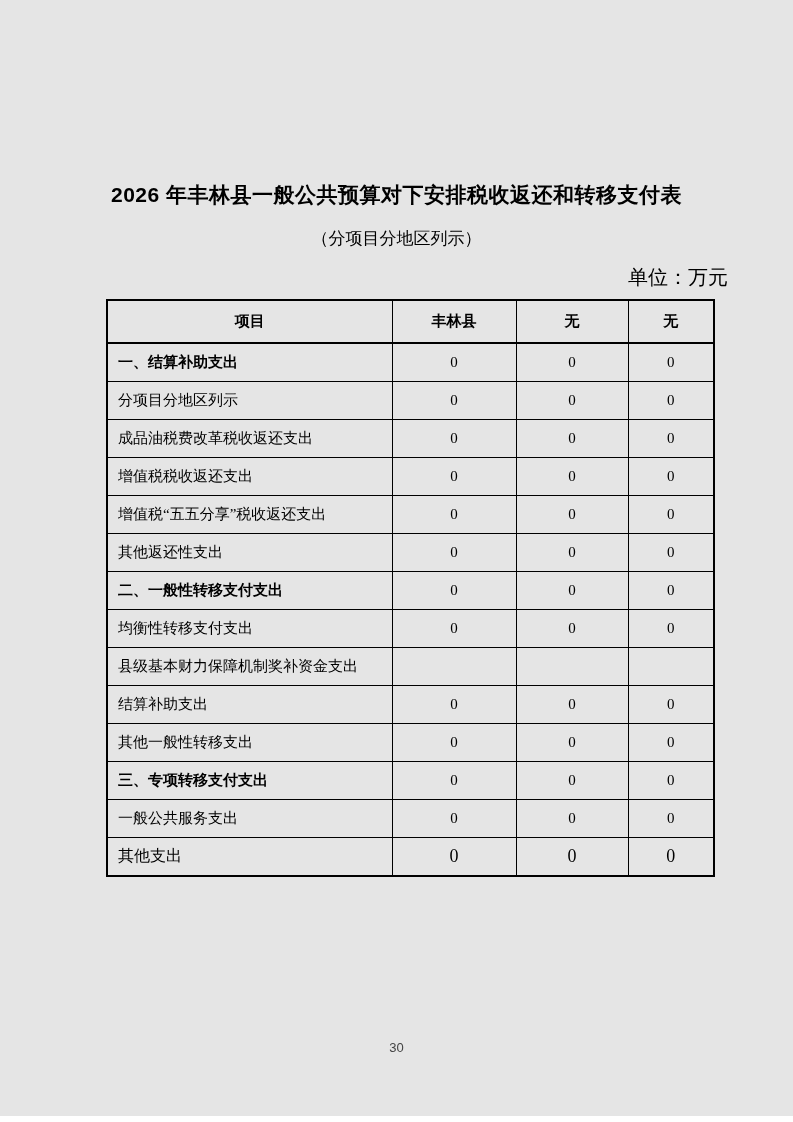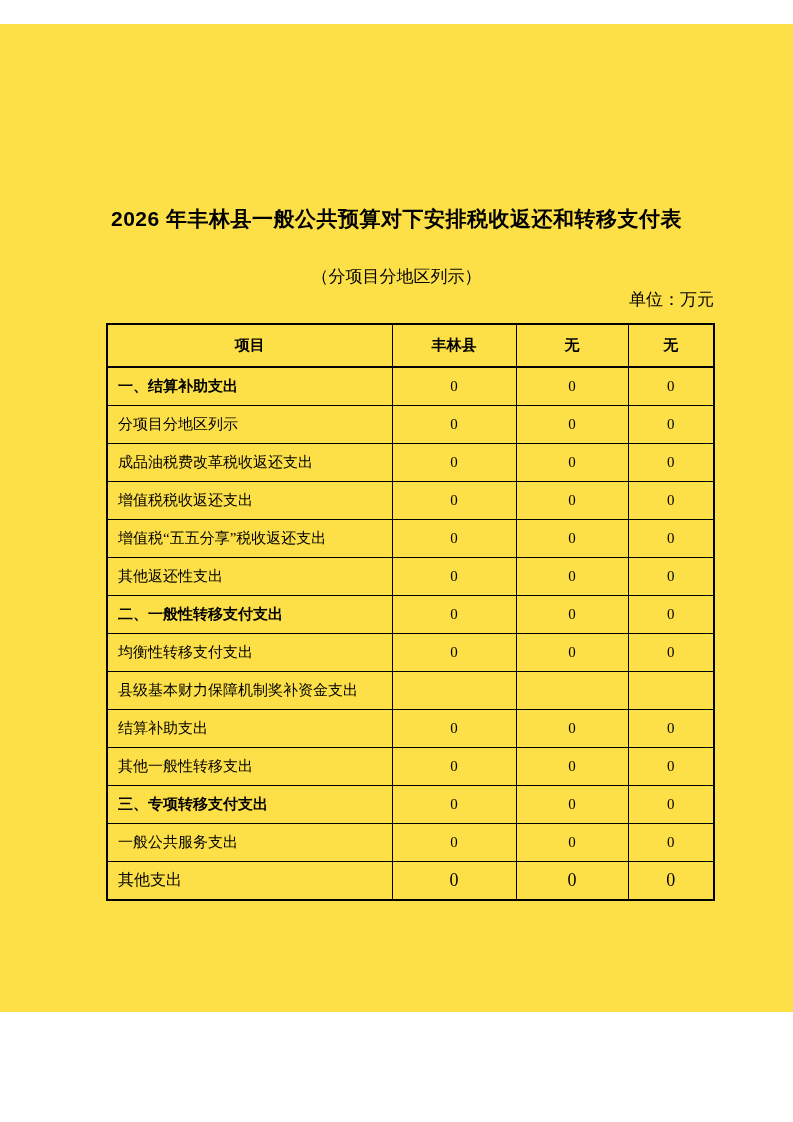--- a/index.html
+++ b/index.html
@@ -3,53 +3,52 @@
 <meta charset="utf-8">
 <style>
   html, body {
     margin: 0;
     padding: 0;
     background: #ffffff;
   }
   .page {
     position: relative;
     width: 793px;
-    height: 988px;
-    background: #fde047;
+    height: 1116px;
+    background: #e5e5e5;
     color: #000000;
     font-family: "Liberation Serif", "DejaVu Serif", serif;
     overflow: hidden;
-    margin-top: 24px;
   }
   .doc-title {
     position: absolute;
     top: 181px;
     left: 0;
     width: 100%;
     text-align: center;
     font-family: "Liberation Sans", "DejaVu Sans", sans-serif;
     font-weight: bold;
     font-size: 21px;
     letter-spacing: 0.5px;
   }
   .doc-subtitle {
     position: absolute;
-    top: 241px;
+    top: 227px;
     left: 0;
     width: 100%;
     text-align: center;
     font-family: "Liberation Sans", "DejaVu Sans", sans-serif;
     font-weight: normal;
     font-size: 17px;
   }
   .unit-label {
     position: absolute;
     top: 264px;
-    right: 79px;
-    font-size: 17px;
+    right: 65px;
+    font-size: 20px;
     font-family: Liberation Mono, monospace;
   }
   table.budget-table {
     position: absolute;
     top: 299px;
     left: 106px;
     width: 607px;
     border-collapse: collapse;
     border: 2px solid #000000;
     table-layout: fixed;

